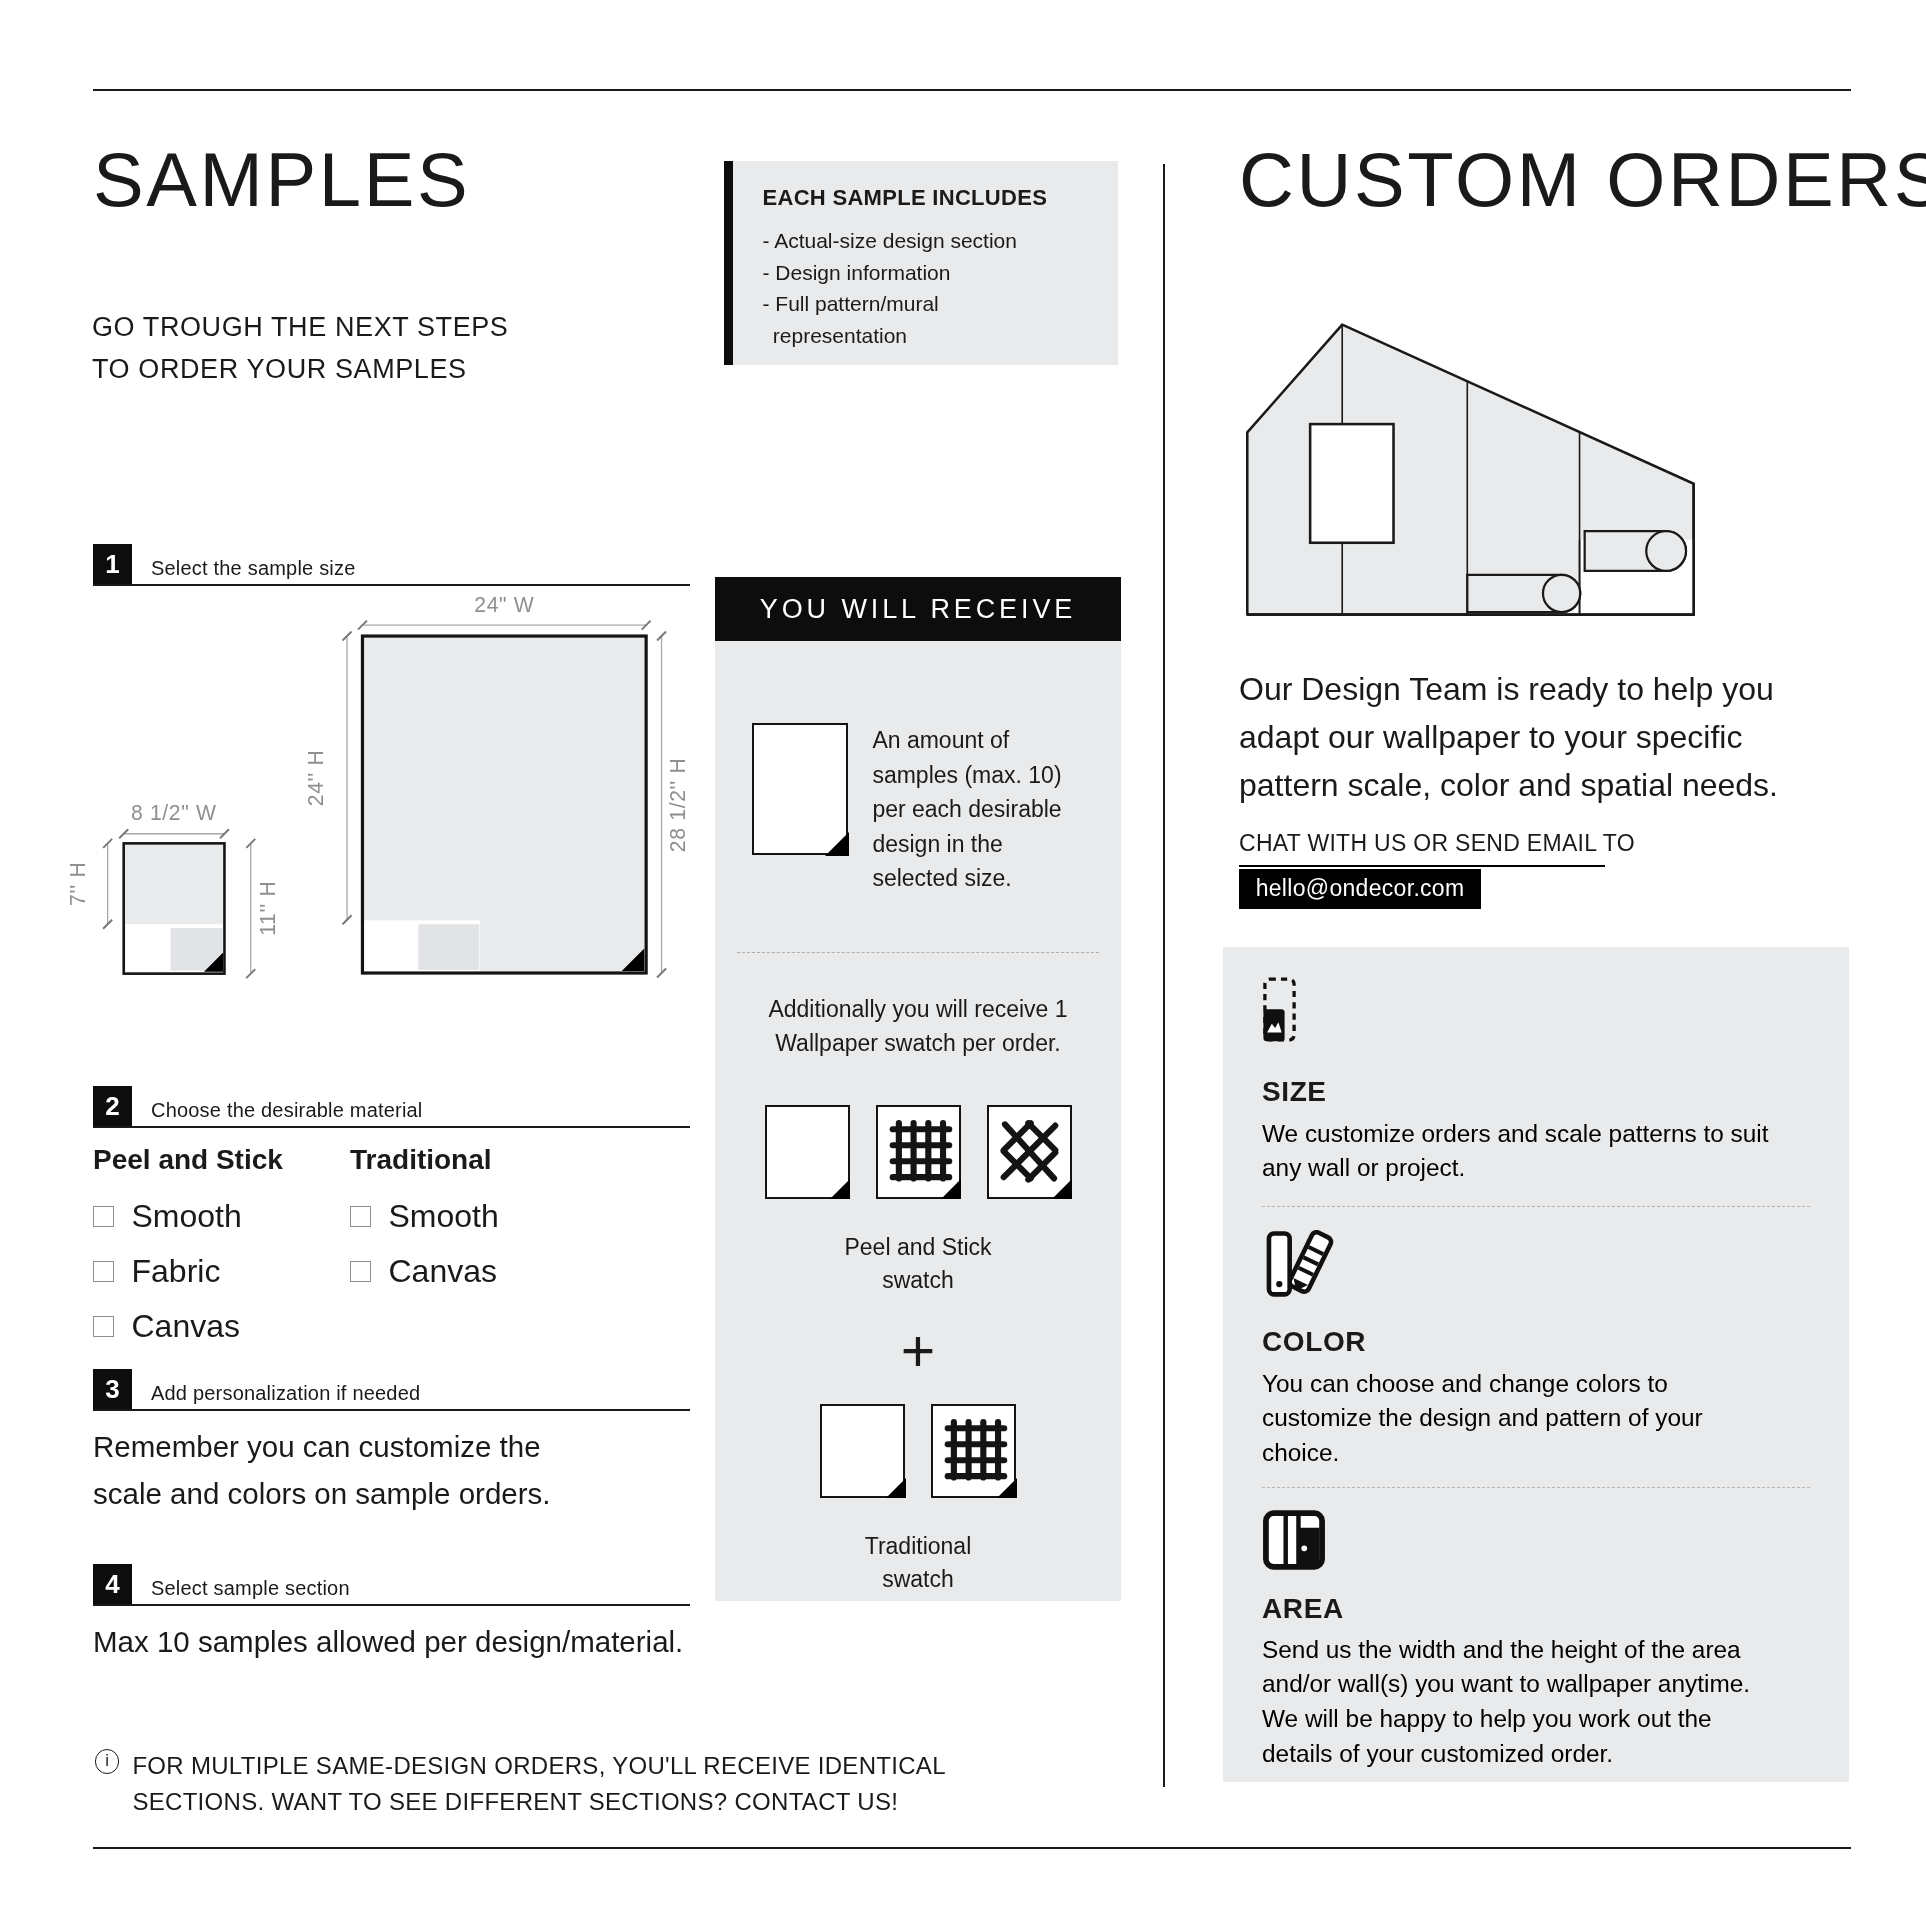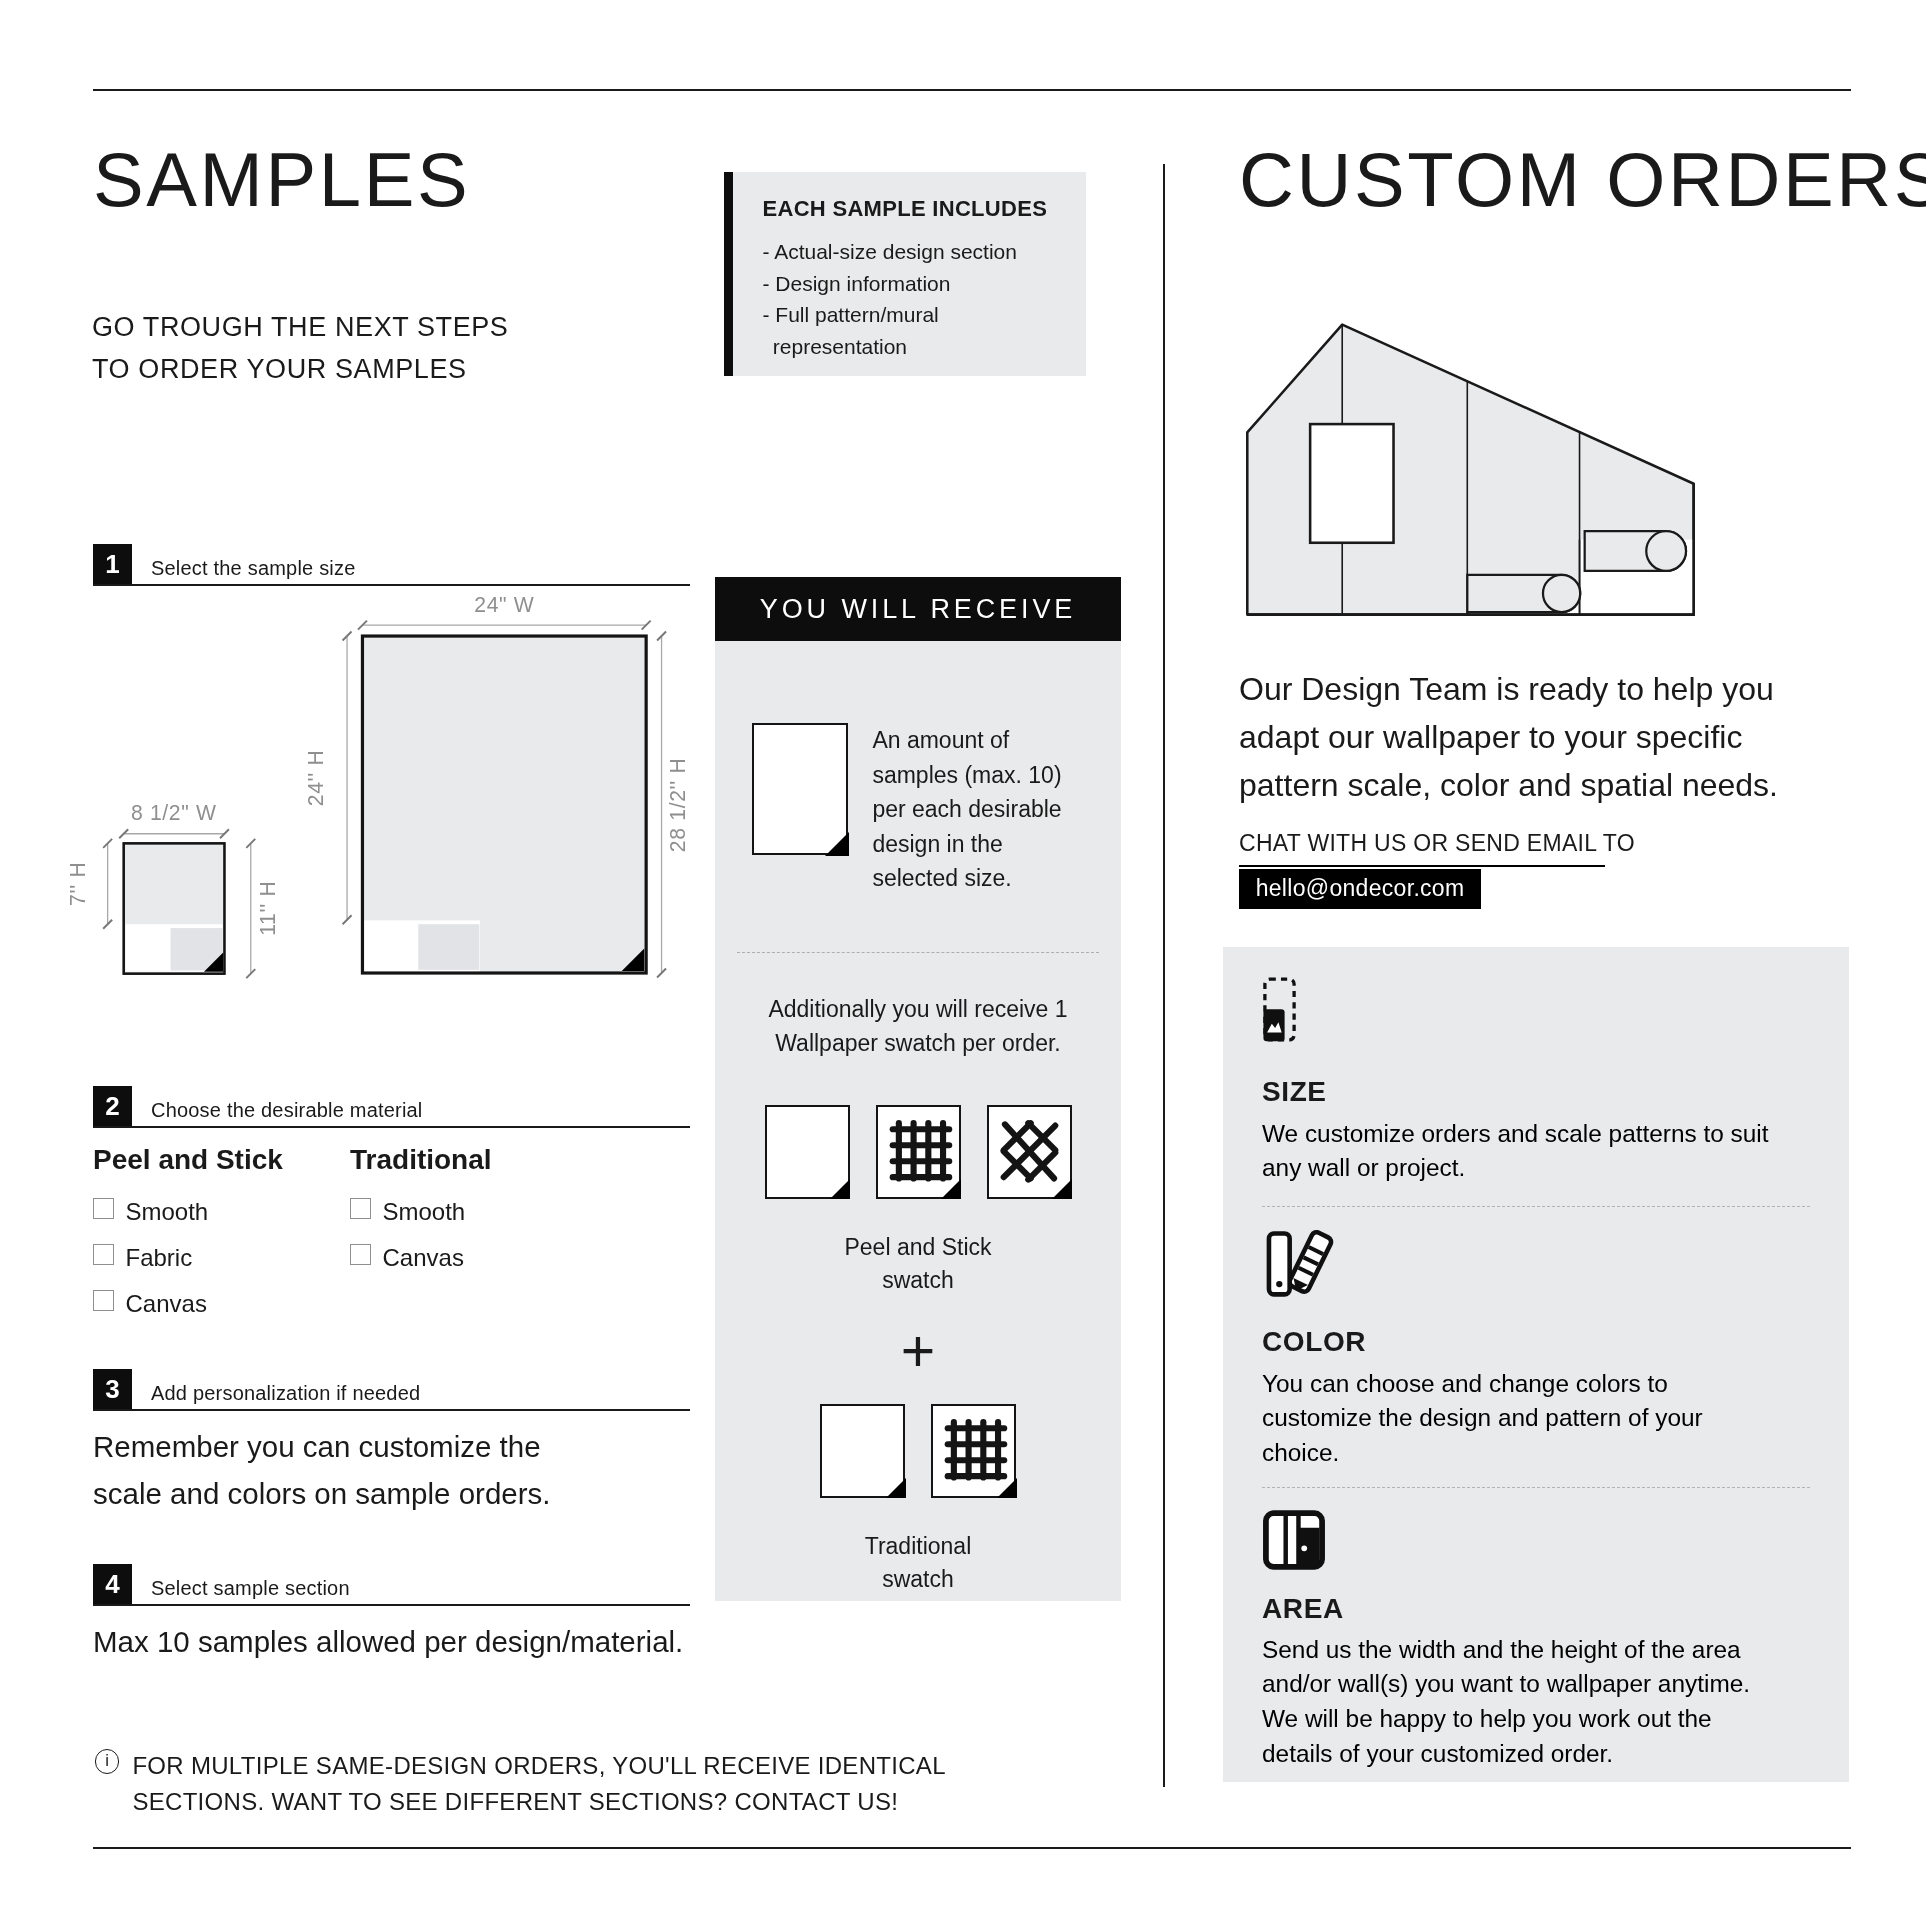--- a/index.html
+++ b/index.html
@@ -4,36 +4,36 @@
 <style>
   *{margin:0;padding:0;box-sizing:border-box}
   html,body{width:1926px;height:1926px}
   body{position:relative;background:#fff;font-family:"Liberation Sans",sans-serif;color:#1a1a1a;overflow:hidden}
   .abs{position:absolute}
   .rule{position:absolute;background:#1a1a1a}
   .big-title{font-size:76px;font-weight:400;letter-spacing:2.6px;white-space:nowrap;color:#1a1a1a}
   .subtitle{font-size:27px;line-height:1.55;letter-spacing:0.6px}
 
   
-  .includes{left:724px;top:172px;width:362px;height:204px;display:flex}
+  .includes{left:724px;top:161px;width:394px;height:204px;display:flex}
   .includes .bar{width:9px;background:#0d0d0d;flex:0 0 auto}
   .includes .box{flex:1;background:#e9eaeb;padding:24.4px 26px 0 29.5px}
   .includes .box h3{font-size:22px;font-weight:700;letter-spacing:0.3px;margin-bottom:14px}
   .includes .box .line{font-size:21px;line-height:1.5}
   .includes .box .line.indent{margin-left:10.3px}
 
   
   .step-header{position:absolute;left:93px;width:597px;height:42px;display:flex;align-items:flex-end;border-bottom:2.6px solid #1a1a1a}
   .step-num{width:39px;height:40px;background:#0d0d0d;color:#fff;font-size:26px;font-weight:700;display:flex;align-items:center;justify-content:center}
   .step-label{font-size:20px;padding-left:19px;padding-bottom:3.9px;letter-spacing:0.2px;white-space:nowrap}
 
   .body-text{font-size:29.5px;line-height:1.58}
 
   .mat-title{font-size:28px;font-weight:700;margin-bottom:22px}
-  .mat-item{display:flex;align-items:flex-start;gap:12px;margin-bottom:18px;font-size:24px}
+  .mat-item{display:flex;align-items:center;gap:18px;margin-bottom:18px;font-size:32px}
   .cb{width:20.5px;height:20.5px;border:1.9px solid #8f8f8f;flex:0 0 auto;background:#fff}
 
   
   .mid-header{left:715px;top:577px;width:406px;height:64px;background:#0d0d0d;color:#fff;
     display:flex;align-items:center;justify-content:center;font-size:27px;letter-spacing:3.9px;white-space:nowrap}
   .mid-panel{left:715px;top:641px;width:406px;height:960px;background:#e9eaeb}
   .receive-row{display:flex;gap:24.4px;padding:82px 19px 0 37px;align-items:flex-start}
   .sheet{width:96px;height:132px;background:#fff;border:2.6px solid #141414;position:relative;flex:0 0 auto}
   .fold{position:absolute;right:-2.6px;bottom:-2.6px;width:0;height:0;border-left:24.4px solid transparent;border-bottom:24.4px solid #000}
   .receive-text{font-size:23px;line-height:1.5;width:196px}

